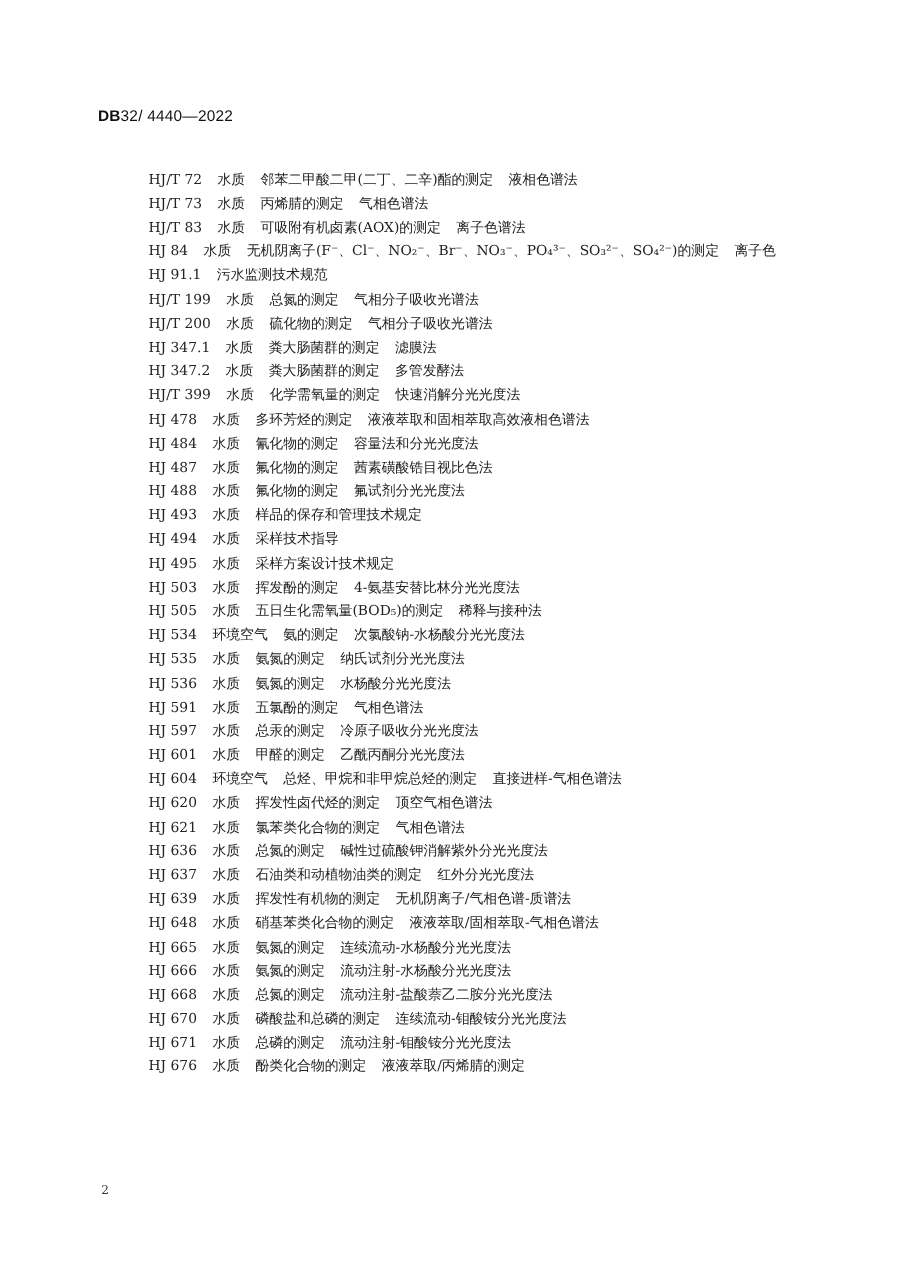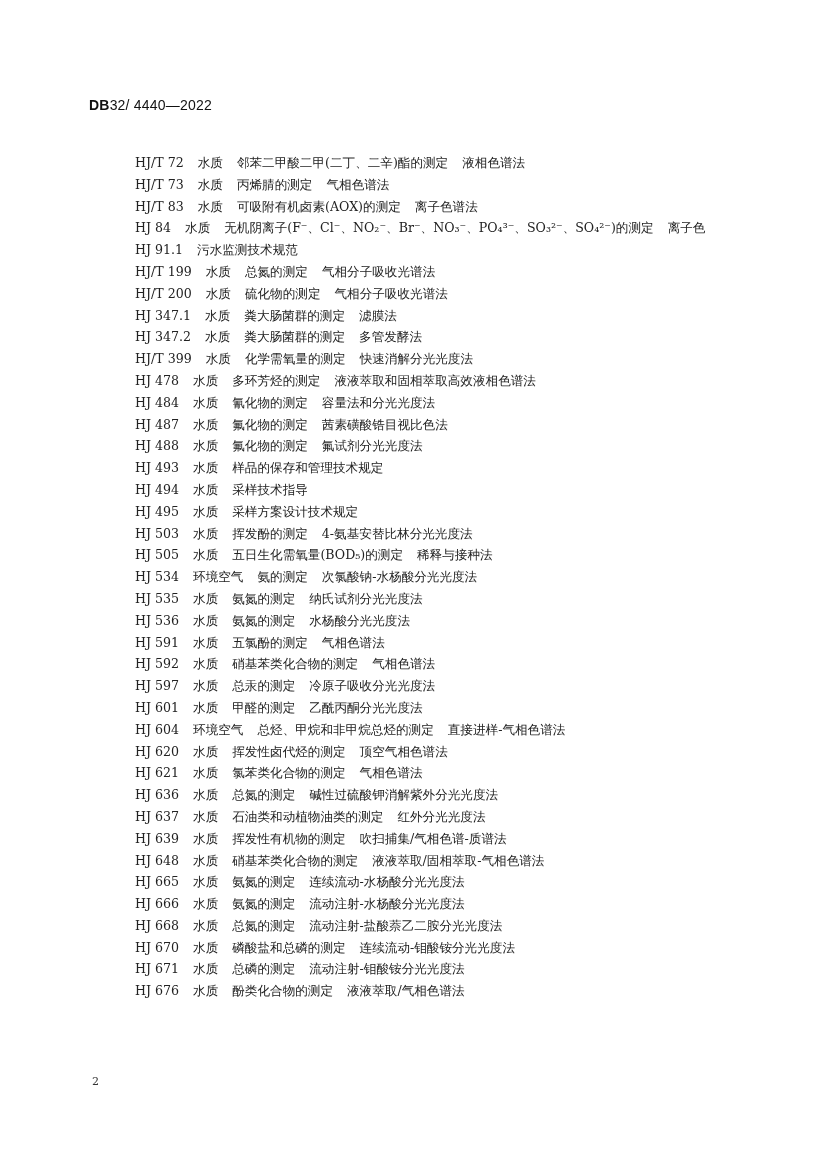--- a/index.html
+++ b/index.html
@@ -86,32 +86,31 @@
   <li class="item"><span class="code">HJ 488</span><span class="cat">水质</span><span class="title">氟化物的测定</span><span class="method">氟试剂分光光度法</span></li>
   <li class="item"><span class="code">HJ 493</span><span class="cat">水质</span><span class="title">样品的保存和管理技术规定</span></li>
   <li class="item"><span class="code">HJ 494</span><span class="cat">水质</span><span class="title">采样技术指导</span></li>
   <li class="item"><span class="code">HJ 495</span><span class="cat">水质</span><span class="title">采样方案设计技术规定</span></li>
   <li class="item"><span class="code">HJ 503</span><span class="cat">水质</span><span class="title">挥发酚的测定</span><span class="method">4-氨基安替比林分光光度法</span></li>
   <li class="item"><span class="code">HJ 505</span><span class="cat">水质</span><span class="title">五日生化需氧量(BOD₅)的测定</span><span class="method">稀释与接种法</span></li>
   <li class="item"><span class="code">HJ 534</span><span class="cat">环境空气</span><span class="title">氨的测定</span><span class="method">次氯酸钠-水杨酸分光光度法</span></li>
   <li class="item"><span class="code">HJ 535</span><span class="cat">水质</span><span class="title">氨氮的测定</span><span class="method">纳氏试剂分光光度法</span></li>
   <li class="item"><span class="code">HJ 536</span><span class="cat">水质</span><span class="title">氨氮的测定</span><span class="method">水杨酸分光光度法</span></li>
   <li class="item"><span class="code">HJ 591</span><span class="cat">水质</span><span class="title">五氯酚的测定</span><span class="method">气相色谱法</span></li>
-  <li class="item"><span class="code">HJ 592</span><span class="cat">水质</span><span class="title">硝基苯类化合物的测定</span><span class="method">气相色谱法</span></li>
   <li class="item"><span class="code">HJ 597</span><span class="cat">水质</span><span class="title">总汞的测定</span><span class="method">冷原子吸收分光光度法</span></li>
   <li class="item"><span class="code">HJ 601</span><span class="cat">水质</span><span class="title">甲醛的测定</span><span class="method">乙酰丙酮分光光度法</span></li>
   <li class="item"><span class="code">HJ 604</span><span class="cat">环境空气</span><span class="title">总烃、甲烷和非甲烷总烃的测定</span><span class="method">直接进样-气相色谱法</span></li>
   <li class="item"><span class="code">HJ 620</span><span class="cat">水质</span><span class="title">挥发性卤代烃的测定</span><span class="method">顶空气相色谱法</span></li>
   <li class="item"><span class="code">HJ 621</span><span class="cat">水质</span><span class="title">氯苯类化合物的测定</span><span class="method">气相色谱法</span></li>
   <li class="item"><span class="code">HJ 636</span><span class="cat">水质</span><span class="title">总氮的测定</span><span class="method">碱性过硫酸钾消解紫外分光光度法</span></li>
   <li class="item"><span class="code">HJ 637</span><span class="cat">水质</span><span class="title">石油类和动植物油类的测定</span><span class="method">红外分光光度法</span></li>
-  <li class="item"><span class="code">HJ 639</span><span class="cat">水质</span><span class="title">挥发性有机物的测定</span><span class="method">吹扫捕集/气相色谱-质谱法</span></li>
+  <li class="item"><span class="code">HJ 639</span><span class="cat">水质</span><span class="title">挥发性有机物的测定</span><span class="method">无机阴离子/气相色谱-质谱法</span></li>
   <li class="item"><span class="code">HJ 648</span><span class="cat">水质</span><span class="title">硝基苯类化合物的测定</span><span class="method">液液萃取/固相萃取-气相色谱法</span></li>
   <li class="item"><span class="code">HJ 665</span><span class="cat">水质</span><span class="title">氨氮的测定</span><span class="method">连续流动-水杨酸分光光度法</span></li>
   <li class="item"><span class="code">HJ 666</span><span class="cat">水质</span><span class="title">氨氮的测定</span><span class="method">流动注射-水杨酸分光光度法</span></li>
   <li class="item"><span class="code">HJ 668</span><span class="cat">水质</span><span class="title">总氮的测定</span><span class="method">流动注射-盐酸萘乙二胺分光光度法</span></li>
   <li class="item"><span class="code">HJ 670</span><span class="cat">水质</span><span class="title">磷酸盐和总磷的测定</span><span class="method">连续流动-钼酸铵分光光度法</span></li>
   <li class="item"><span class="code">HJ 671</span><span class="cat">水质</span><span class="title">总磷的测定</span><span class="method">流动注射-钼酸铵分光光度法</span></li>
-  <li class="item"><span class="code">HJ 676</span><span class="cat">水质</span><span class="title">酚类化合物的测定</span><span class="method">液液萃取/气相色谱法</span></li>
+  <li class="item"><span class="code">HJ 676</span><span class="cat">水质</span><span class="title">酚类化合物的测定</span><span class="method">液液萃取/丙烯腈的测定</span></li>
   <li class="item"><span class="code"></span><span class="title"></span></li>
 </ul>
 
 <div class="page-number">2</div>
 
 </body></html>

